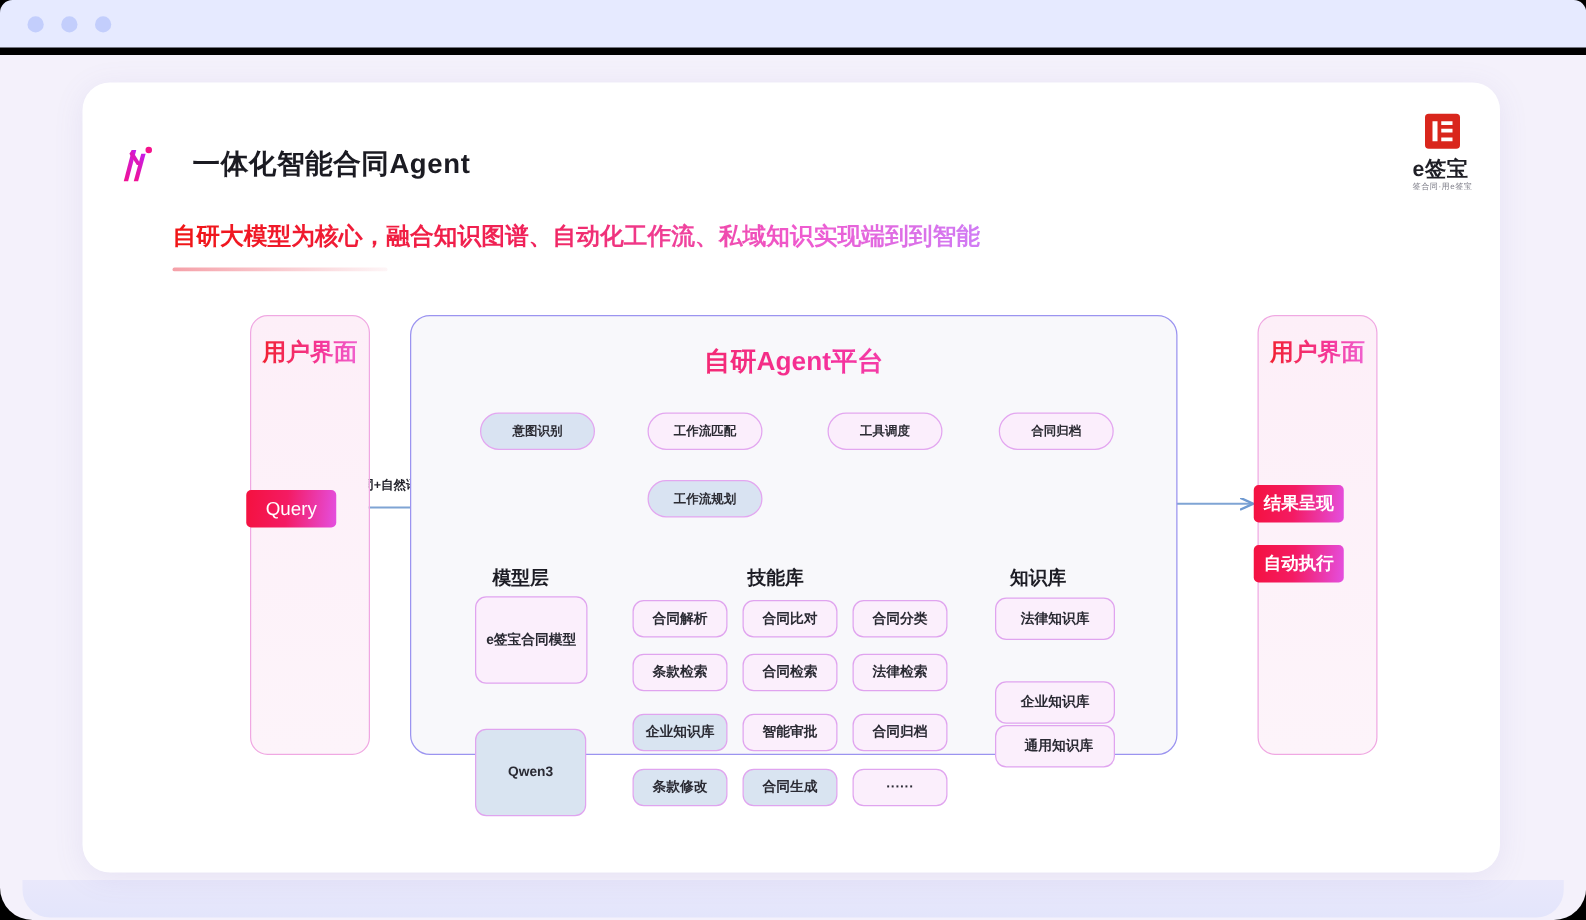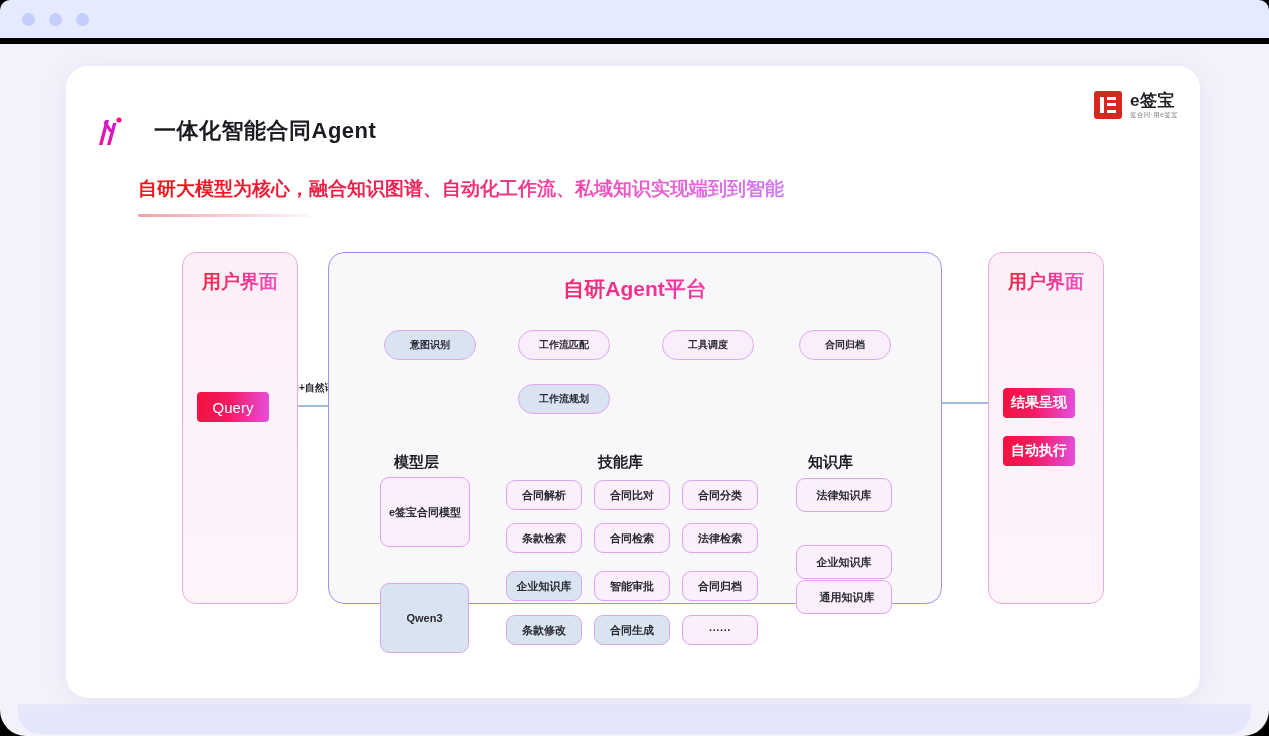--- a/index.html
+++ b/index.html
@@ -68,21 +68,21 @@
     display: flex; align-items: center; gap: 30px; margin-top: 28px;
   }
   .brand-logo { width: 34px; height: 30px; display: block; }
   .brand-title {
     font-size: 22px; font-weight: bold; color: #1b1b22;
     letter-spacing: 0.5px;
   }
 
   .corp-logo {
     position: absolute; right: 22px; top: 25px;
-    display: flex; align-items: center; gap: 8px;
+    display: flex; align-items: center; gap: 8px; flex-direction: column;
   }
   .corp-mark {
     width: 28px; height: 28px; background: #d9261c;
     border-radius: 3px; position: relative;
   }
   .corp-mark i {
     position: absolute; background: #ffffff; display:block;
   }
   .corp-mark i.v { left: 6px; top: 6px; width: 4px; height: 16px; }
   .corp-mark i.h1 { left: 13px; top: 6px; width: 9px; height: 3px; }
@@ -103,24 +103,25 @@
   .subtitle-rule {
     margin-top: 12px; width: 172px; height: 3px; border-radius: 2px;
     background: linear-gradient(90deg,#f5a0a8 0%, rgba(245,190,200,0.15) 100%);
   }
 
   
   .diagram { position: absolute; left: 0; top: 0; width: 1134px; height: 632px; }
 
   .panel-user {
     position: absolute;
-    width: 116px;
+    width: 96px;
     border: 1.4px solid #f0a8e2;
     border-radius: 14px;
     background: linear-gradient(180deg,#fdeff8 0%, #fdf4fa 100%);
+    margin-left: 18px;
   }
   .panel-user.left { left: 116px; top: 186px; height: 352px; }
   .panel-user.right { left: 922px; top: 186px; height: 352px; }
   .panel-user-title {
     margin-top: 16px; text-align: center;
     font-size: 19px; font-weight: bold;
     background: linear-gradient(90deg,#f11d1d 0%, #f5379a 60%, #ef6fe0 100%);
     -webkit-background-clip: text; background-clip: text;
     -webkit-text-fill-color: transparent; color: transparent;
   }

